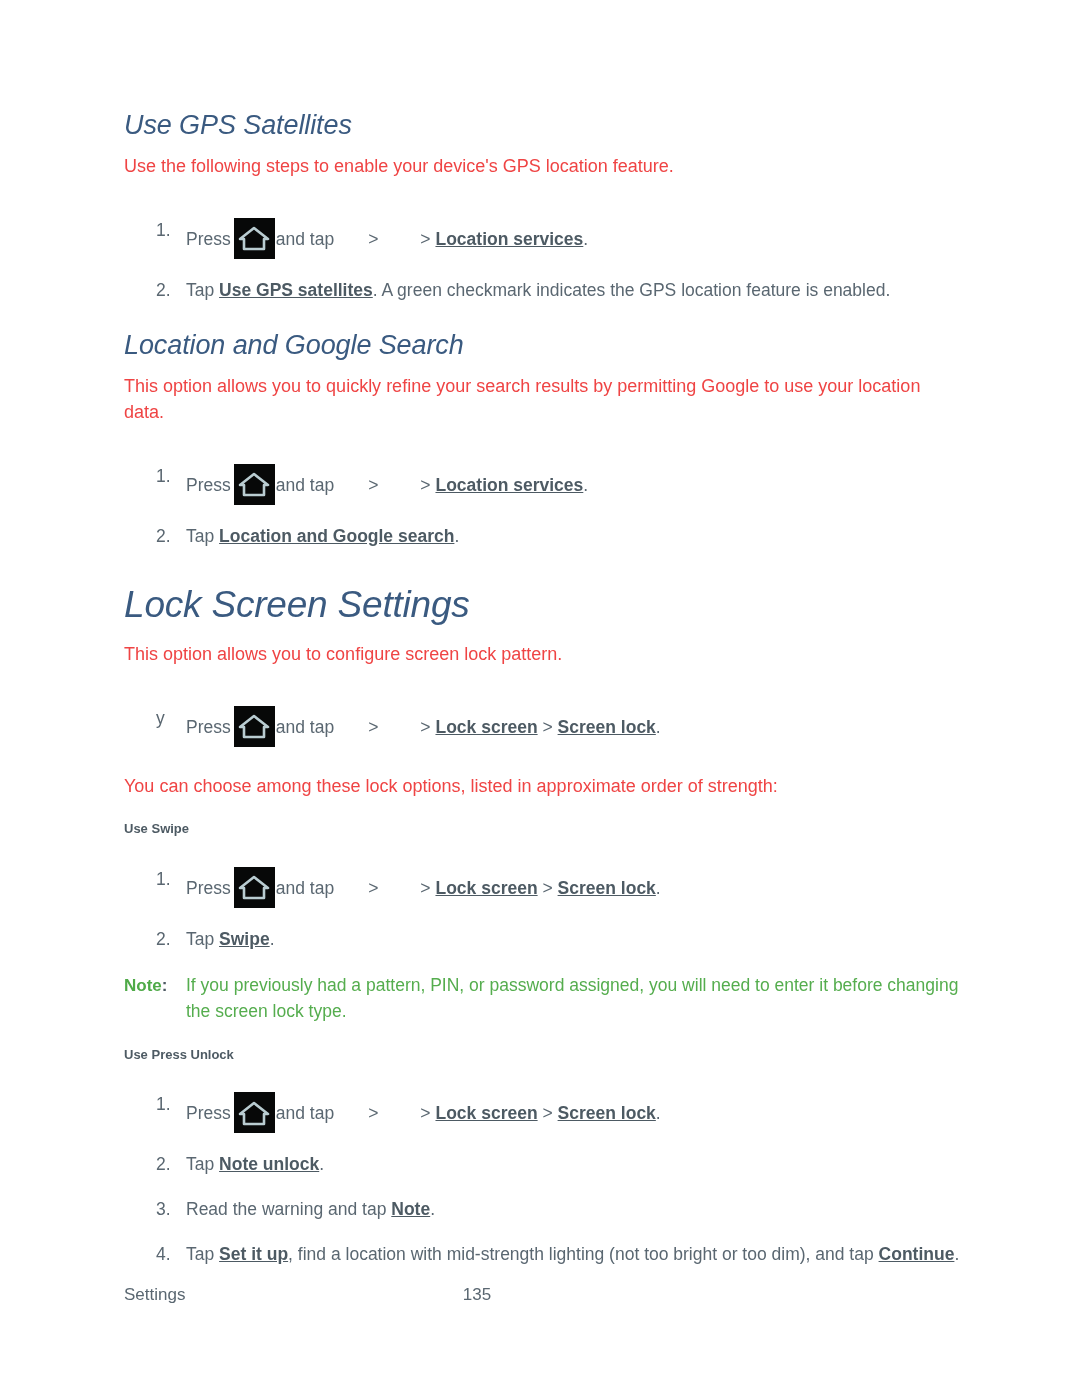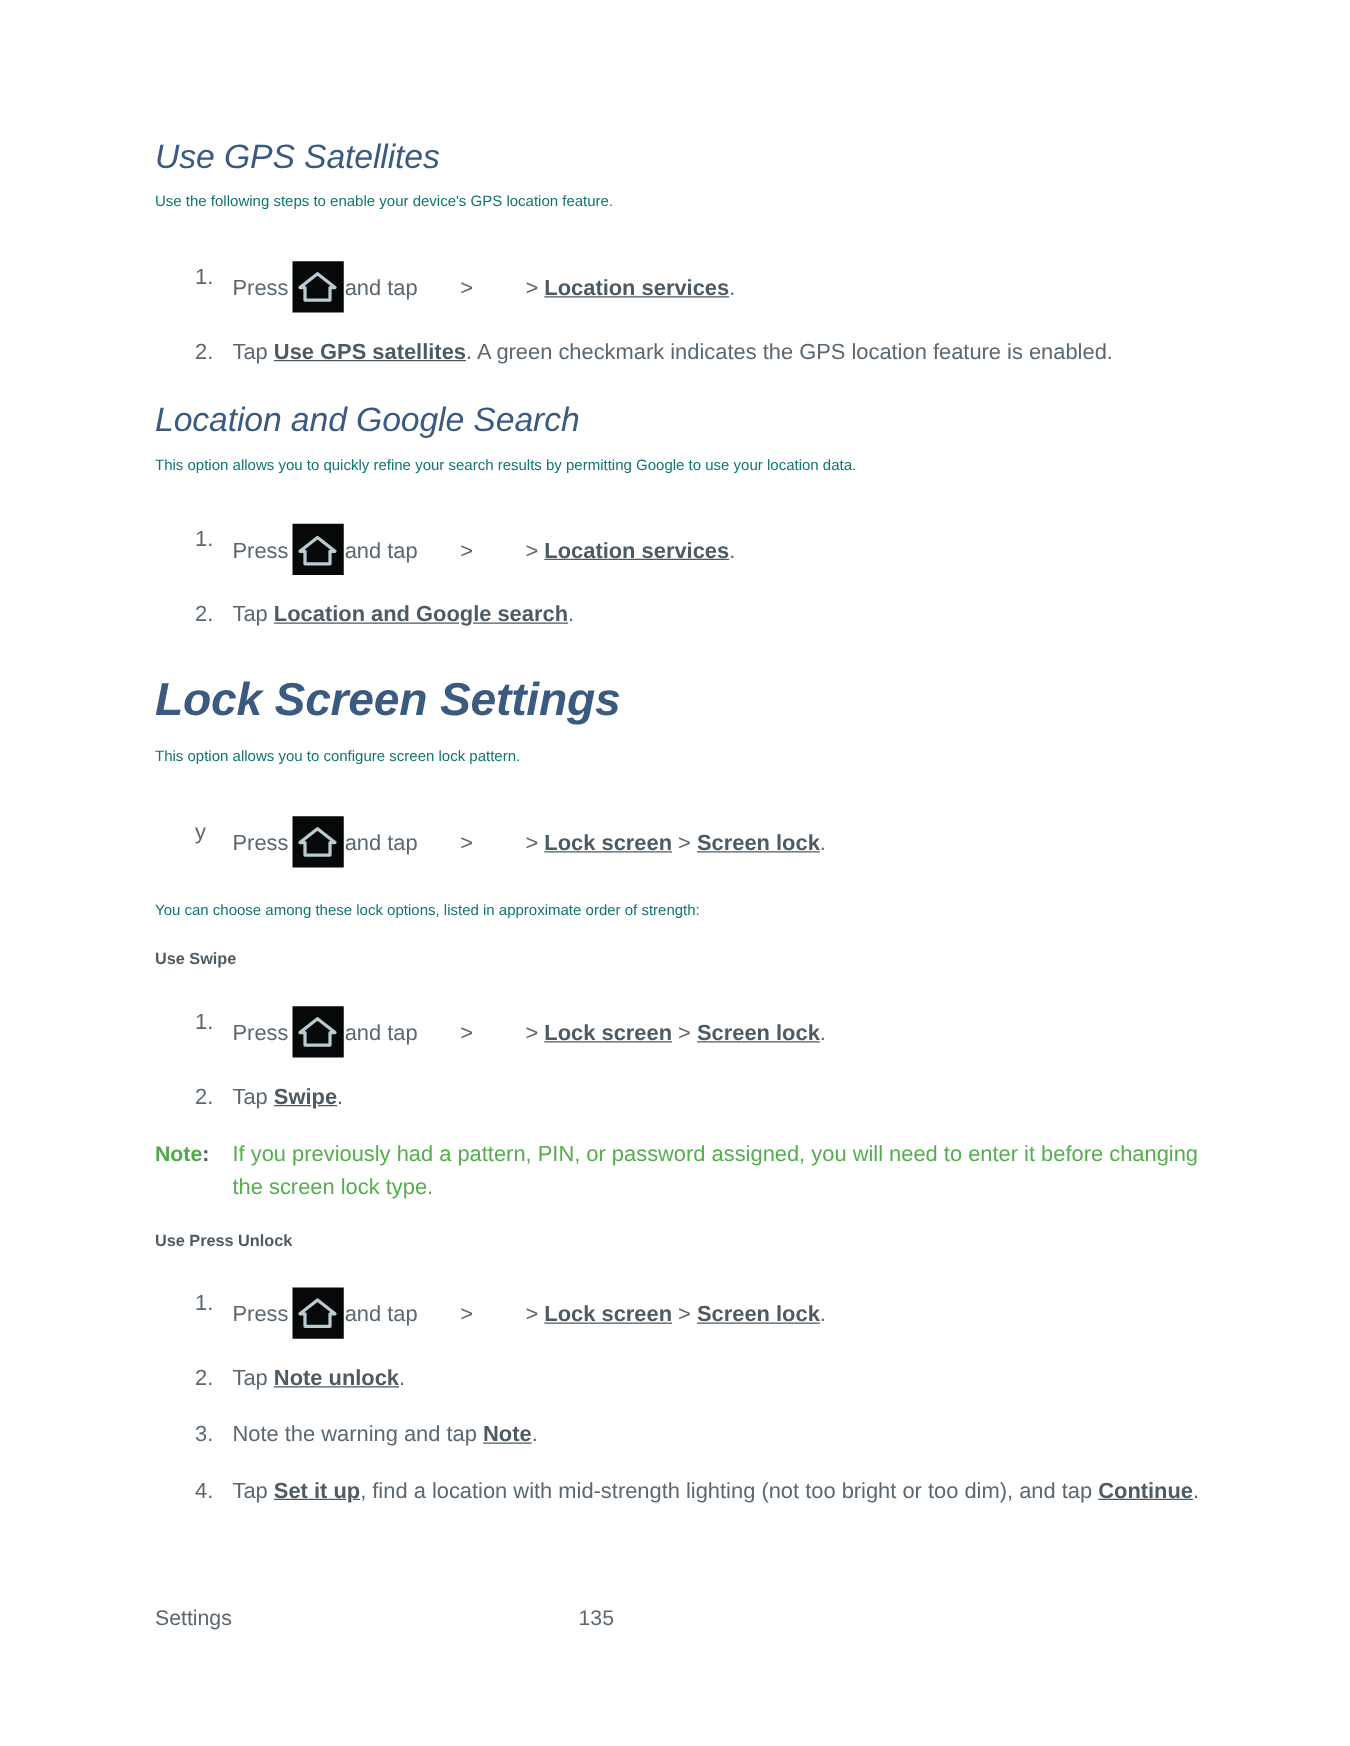--- a/index.html
+++ b/index.html
@@ -22,21 +22,21 @@
     width: 1080px;
     height: 1397px;
     box-sizing: border-box;
     padding: 110px 120px 0 124px;
   }
 
   
   h1.doc-h1 {
     font-size: 37px;
     font-style: italic;
-    font-weight: bold;
+    font-weight: normal;
     color: #3a5a80;
     margin: 0;
     padding: 0;
     line-height: 1.12;
     letter-spacing: -0.2px;
   }
   h2.doc-h2 {
     font-size: 27px;
     font-style: italic;
     font-weight: normal;
@@ -49,23 +49,23 @@
   h3.doc-h3 {
     font-size: 13px;
     font-weight: bold;
     color: #4d5a63;
     margin: 0;
     padding: 0;
     line-height: 1.2;
   }
 
   p.body-text {
-    font-size: 12px;
+    font-size: 18px;
     line-height: 1.48;
-    color: #0f766e;
+    color: #ef4444;
     margin: 0;
     padding: 0;
   }
   .sp-12 { height: 12px; }
   .sp-16 { height: 16px; }
   .sp-20 { height: 20px; }
   .sp-22 { height: 22px; }
   .sp-26 { height: 26px; }
   .sp-30 { height: 30px; }
   .sp-34 { height: 34px; }
@@ -297,21 +297,21 @@
       </span>
     </div>
 
     <div class="step">
       <span class="step-marker">2.</span>
       <span class="step-body"><span>Tap </span><b>Note unlock</b><span>.</span></span>
     </div>
 
     <div class="step">
       <span class="step-marker">3.</span>
-      <span class="step-body"><span>Note the warning and tap </span><b>Note</b><span>.</span></span>
+      <span class="step-body"><span>Read the warning and tap </span><b>Note</b><span>.</span></span>
     </div>
 
     <div class="step">
       <span class="step-marker">4.</span>
       <span class="step-body"><span>Tap </span><b>Set it up</b><span>, find a location with mid-strength lighting (not too bright or too dim), and tap </span><b>Continue</b><span>.</span></span>
     </div>
   </div>
 
 </div>
 

